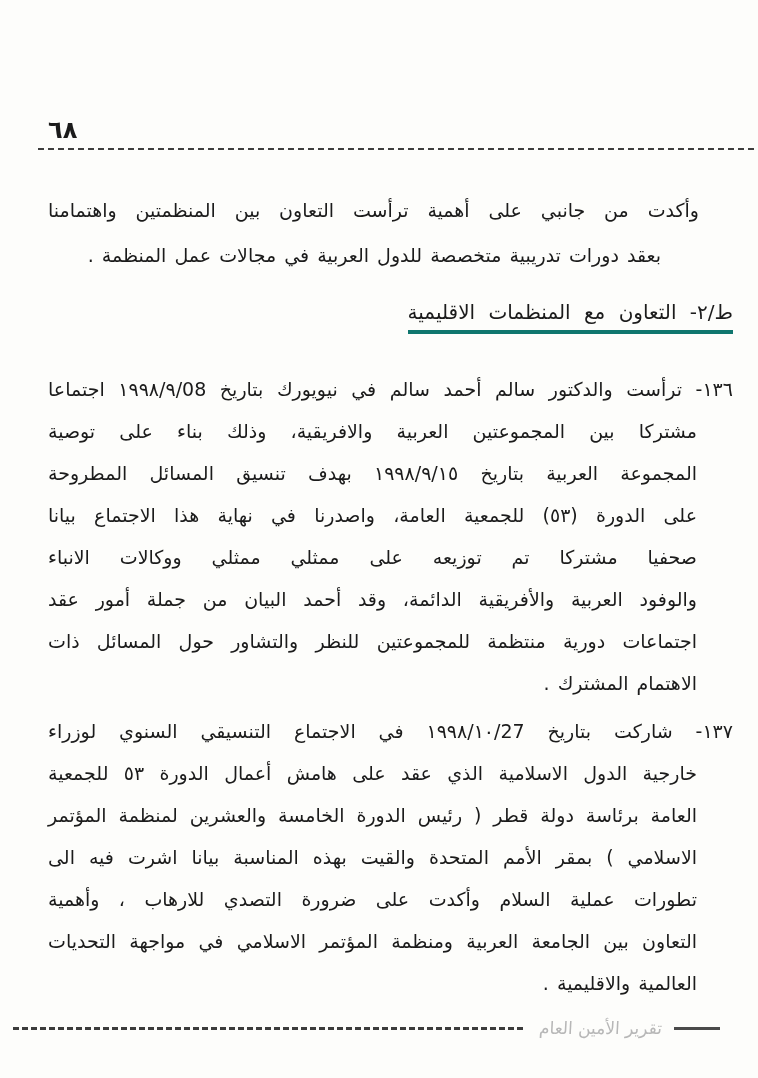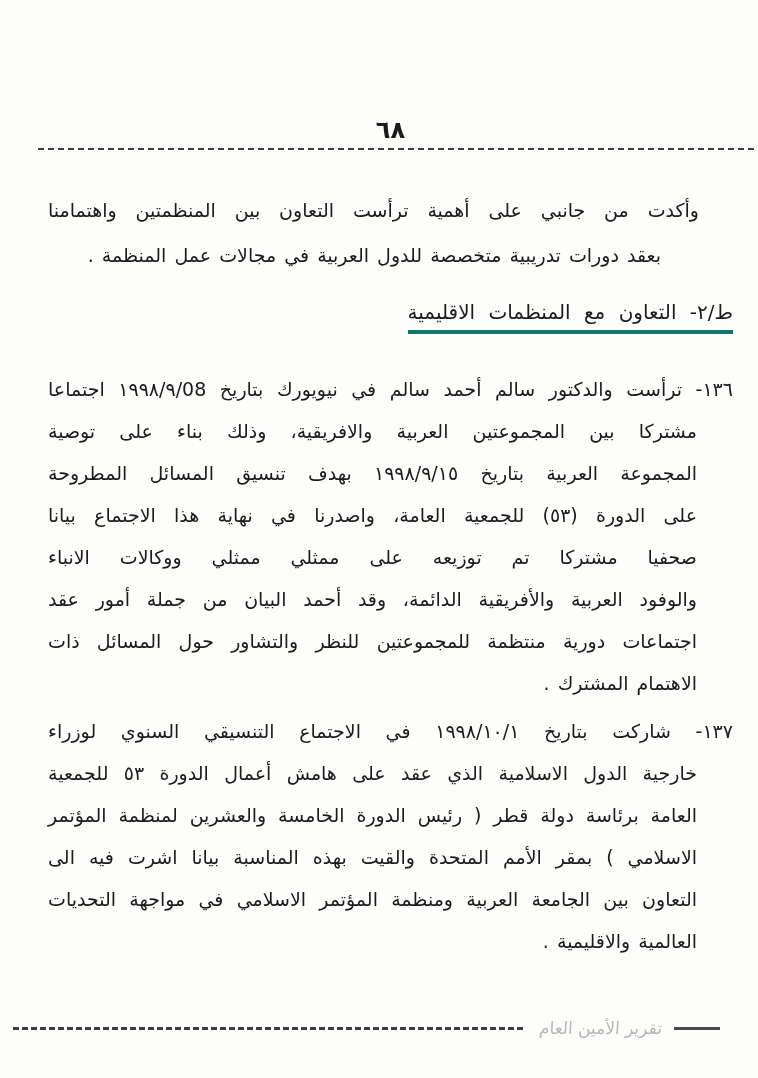--- a/index.html
+++ b/index.html
@@ -9,21 +9,21 @@
     background: #fdfdfb;
     direction: rtl;
     padding: 0 25px 0 48px;
     box-sizing: border-box;
     font-family: "DejaVu Sans", sans-serif;
     color: #1b1b1b;
     overflow: hidden;
   }
   .page-number {
     padding-top: 118px;
-    text-align: center;
+    text-align: left;
     font-size: 24px;
     font-weight: bold;
     line-height: 1;
     letter-spacing: 2px;
   }
   .rule-top {
     border-top: 2px dashed #3e3e3e;
     margin: 6px -21px 0 -10px;
     height: 0;
   }
@@ -101,24 +101,25 @@
     <div class="line cont">مشتركا بين المجموعتين العربية والافريقية، وذلك بناء على توصية</div>
     <div class="line cont">المجموعة العربية بتاريخ ١٩٩٨/٩/١٥ بهدف تنسيق المسائل المطروحة</div>
     <div class="line cont">على الدورة (٥٣) للجمعية العامة، واصدرنا في نهاية هذا الاجتماع بيانا</div>
     <div class="line cont">صحفيا مشتركا تم توزيعه على ممثلي ممثلي ووكالات الانباء</div>
     <div class="line cont">والوفود العربية والأفريقية الدائمة، وقد أحمد البيان من جملة أمور عقد</div>
     <div class="line cont">اجتماعات دورية منتظمة للمجموعتين للنظر والتشاور حول المسائل ذات</div>
     <div class="line cont end">الاهتمام المشترك .</div>
   </div>
 
   <div class="item second">
-    <div class="line">١٣٧- شاركت بتاريخ ١٩٩٨/١٠/١ في الاجتماع التنسيقي السنوي لوزراء</div>
+    <div class="line">١٣٧- شاركت بتاريخ ١٩٩٨/١٠/27 في الاجتماع التنسيقي السنوي لوزراء</div>
     <div class="line cont">خارجية الدول الاسلامية الذي عقد على هامش أعمال الدورة ٥٣ للجمعية</div>
     <div class="line cont">العامة برئاسة دولة قطر ( رئيس الدورة الخامسة والعشرين لمنظمة المؤتمر</div>
     <div class="line cont">الاسلامي ) بمقر الأمم المتحدة والقيت بهذه المناسبة بيانا اشرت فيه الى</div>
+    <div class="line cont">تطورات عملية السلام وأكدت على ضرورة التصدي للارهاب ، وأهمية</div>
     <div class="line cont">التعاون بين الجامعة العربية ومنظمة المؤتمر الاسلامي في مواجهة التحديات</div>
     <div class="line cont end">العالمية والاقليمية .</div>
   </div>
 
   <div class="footer">
     <div class="footer-rule-long"></div>
     <div class="footer-watermark">تقرير الأمين العام</div>
     <div class="footer-dash-short"></div>
   </div>
 

